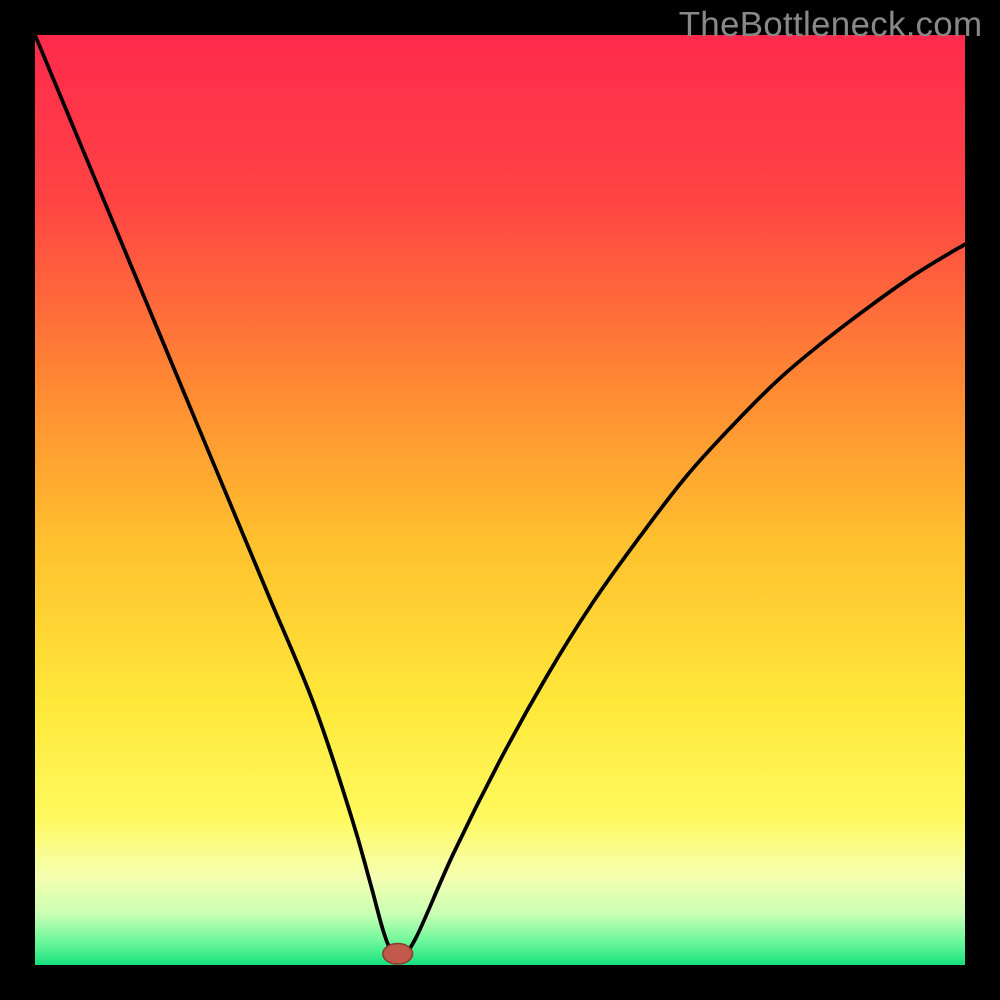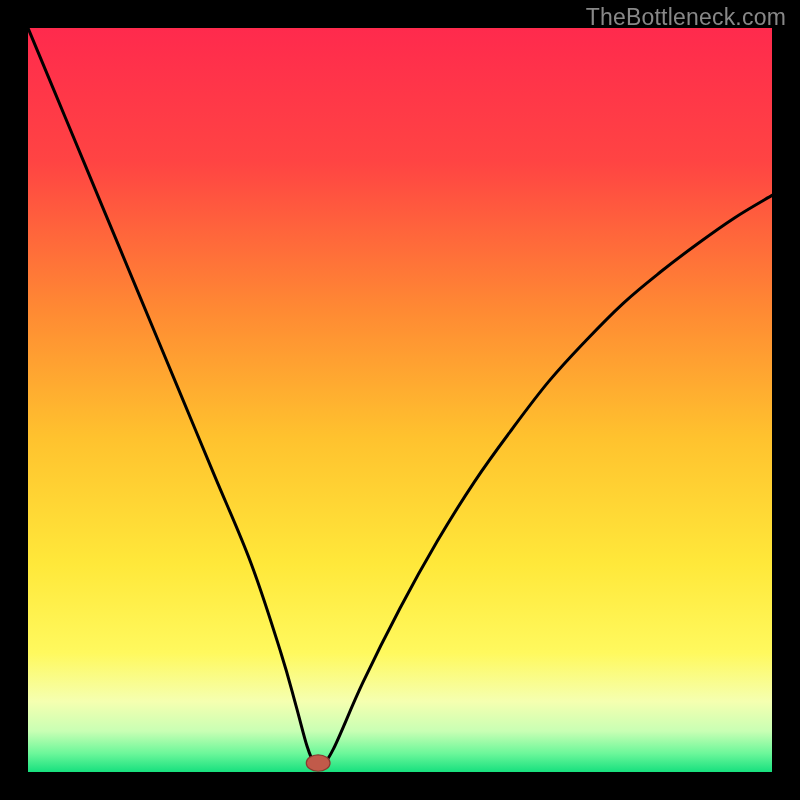--- a/index.html
+++ b/index.html
@@ -15,21 +15,21 @@
     position: relative;
     width: 800px;
     height: 800px;
     background: #000;
   }
   .watermark {
     position: absolute;
     top: 4px;
     right: 14px;
     color: #888;
-    font-size: 23px;
+    font-size: 28px;
     font-weight: 500;
     letter-spacing: 0.2px;
     user-select: none;
     z-index: 10;
   }
   .plot {
     position: absolute;
     left: 28px;
     top: 28px;
     width: 744px;

